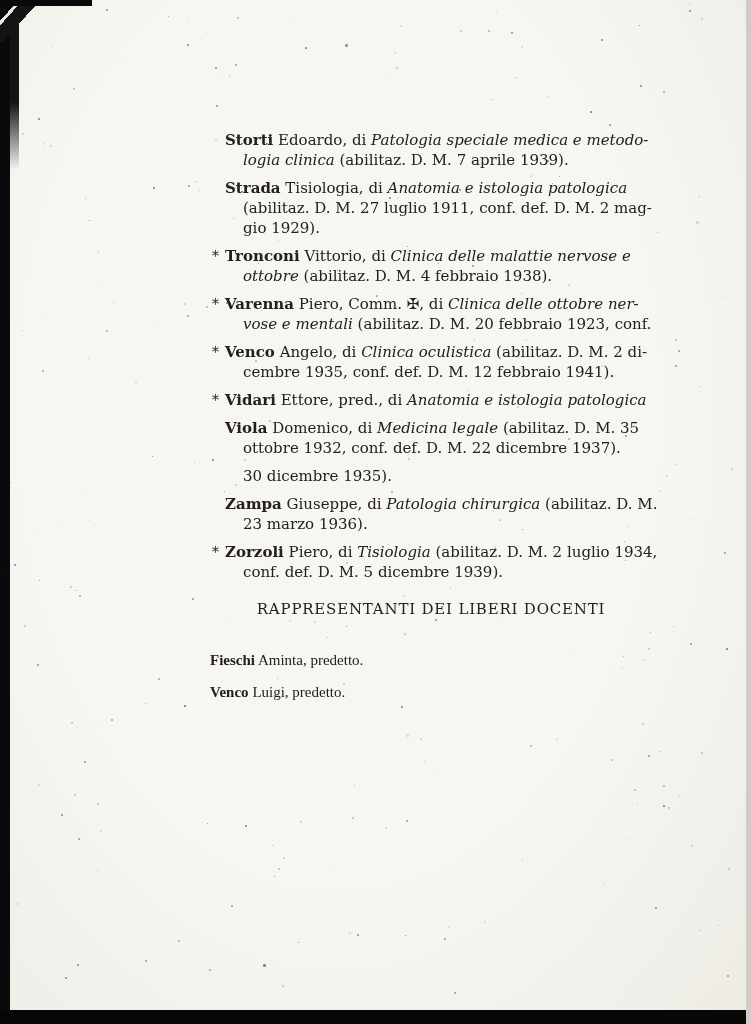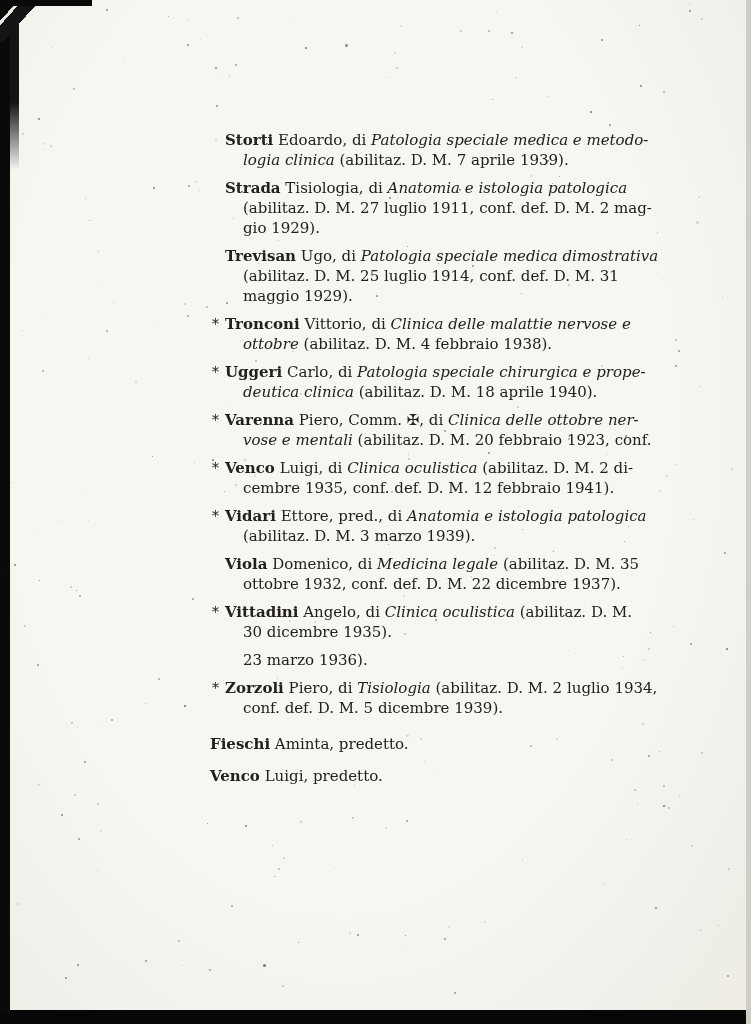--- a/index.html
+++ b/index.html
@@ -25,21 +25,21 @@
   .content { position:absolute; left:210px; top:106px; width:442px; }
   .pageno  { text-align:center; font-size:14.5px; letter-spacing:1px; }
   .entries { margin-top:24px; margin-left:15px; }
   .entry   { margin-bottom:8px; }
   .line    { white-space:nowrap; font-size:15px; line-height:20px; }
   .line.cont { padding-left:18px; }
   .seg-b   { font-weight:bold; }
   .seg-i   { font-style:italic; }
   .star    { display:inline-block; width:13px; margin-left:-13px; font-size:14px; }
   .heading { text-align:center; margin-top:18px; font-size:15px; letter-spacing:0.8px; }
-  .reps    { margin-top:16px; }
+  .reps    { margin-top:32px;font-family:Liberation Serif, serif; }
   .rep     { font-size:15px; line-height:20px; margin-bottom:12px; white-space:nowrap; }
 </style>
 </head>
 <body>
 
 <div class="scan">
   <div class="edge-left"></div>
   <div class="edge-left2"></div>
   <div class="corner-tl"></div>
   <div class="edge-top"></div>
@@ -323,58 +323,49 @@
         <div class="entry">
           <div class="line first"><span class="seg-b">Storti</span><span class="seg-p"> Edoardo, di </span><span class="seg-i">Patologia speciale medica e metodo-</span></div>
           <div class="line cont"><span class="seg-i">logia clinica</span><span class="seg-p"> (abilitaz. D. M. 7 aprile 1939).</span></div>
         </div>
         <div class="entry">
           <div class="line first"><span class="seg-b">Strada</span><span class="seg-p"> Tisiologia, di </span><span class="seg-i">Anatomia e istologia patologica</span></div>
           <div class="line cont"><span class="seg-p">(abilitaz. D. M. 27 luglio 1911, conf. def. D. M. 2 mag-</span></div>
           <div class="line cont"><span class="seg-p">gio 1929).</span></div>
         </div>
         <div class="entry">
-          <div class="line first"><span class="seg-b">Trevisan</span><span class="seg-p"> Ugo, di </span><span class="seg-i">Patologia speciale medica dimostrativa</span></div>
-          <div class="line cont"><span class="seg-p">(abilitaz. D. M. 25 luglio 1914, conf. def. D. M. 31</span></div>
-          <div class="line cont"><span class="seg-p">maggio 1929).</span></div>
-        </div>
-        <div class="entry">
           <div class="line first"><span class="star">*</span><span class="seg-b">Tronconi</span><span class="seg-p"> Vittorio, di </span><span class="seg-i">Clinica delle malattie nervose e</span></div>
           <div class="line cont"><span class="seg-i">ottobre</span><span class="seg-p"> (abilitaz. D. M. 4 febbraio 1938).</span></div>
         </div>
         <div class="entry">
-          <div class="line first"><span class="star">*</span><span class="seg-b">Uggeri</span><span class="seg-p"> Carlo, di </span><span class="seg-i">Patologia speciale chirurgica e prope-</span></div>
-          <div class="line cont"><span class="seg-i">deutica clinica</span><span class="seg-p"> (abilitaz. D. M. 18 aprile 1940).</span></div>
-        </div>
-        <div class="entry">
           <div class="line first"><span class="star">*</span><span class="seg-b">Varenna</span><span class="seg-p"> Piero, Comm. ✠, di </span><span class="seg-i">Clinica delle ottobre ner-</span></div>
           <div class="line cont"><span class="seg-i">vose e mentali</span><span class="seg-p"> (abilitaz. D. M. 20 febbraio 1923, conf.</span></div>
         </div>
         <div class="entry">
-          <div class="line first"><span class="star">*</span><span class="seg-b">Venco</span><span class="seg-p"> Luigi, di </span><span class="seg-i">Clinica oculistica</span><span class="seg-p"> (abilitaz. D. M. 2 di-</span></div>
+          <div class="line first"><span class="star">*</span><span class="seg-b">Venco</span><span class="seg-p"> Angelo, di </span><span class="seg-i">Clinica oculistica</span><span class="seg-p"> (abilitaz. D. M. 2 di-</span></div>
           <div class="line cont"><span class="seg-p">cembre 1935, conf. def. D. M. 12 febbraio 1941).</span></div>
         </div>
         <div class="entry">
           <div class="line first"><span class="star">*</span><span class="seg-b">Vidari</span><span class="seg-p"> Ettore, pred., di </span><span class="seg-i">Anatomia e istologia patologica</span></div>
-          <div class="line cont"><span class="seg-p">(abilitaz. D. M. 3 marzo 1939).</span></div>
         </div>
         <div class="entry">
           <div class="line first"><span class="seg-b">Viola</span><span class="seg-p"> Domenico, di </span><span class="seg-i">Medicina legale</span><span class="seg-p"> (abilitaz. D. M. 35</span></div>
           <div class="line cont"><span class="seg-p">ottobre 1932, conf. def. D. M. 22 dicembre 1937).</span></div>
         </div>
         <div class="entry">
-          <div class="line first"><span class="star">*</span><span class="seg-b">Vittadini</span><span class="seg-p"> Angelo, di </span><span class="seg-i">Clinica oculistica</span><span class="seg-p"> (abilitaz. D. M.</span></div>
           <div class="line cont"><span class="seg-p">30 dicembre 1935).</span></div>
         </div>
         <div class="entry">
+          <div class="line first"><span class="seg-b">Zampa</span><span class="seg-p"> Giuseppe, di </span><span class="seg-i">Patologia chirurgica</span><span class="seg-p"> (abilitaz. D. M.</span></div>
           <div class="line cont"><span class="seg-p">23 marzo 1936).</span></div>
         </div>
         <div class="entry">
           <div class="line first"><span class="star">*</span><span class="seg-b">Zorzoli</span><span class="seg-p"> Piero, di </span><span class="seg-i">Tisiologia</span><span class="seg-p"> (abilitaz. D. M. 2 luglio 1934,</span></div>
           <div class="line cont"><span class="seg-p">conf. def. D. M. 5 dicembre 1939).</span></div>
         </div>
       </div>
+    <div class="heading">RAPPRESENTANTI DEI LIBERI DOCENTI</div>
     <div class="reps" id="reps">
         <div class="rep"><span class="seg-b">Fieschi</span><span> Aminta, predetto.</span></div>
         <div class="rep"><span class="seg-b">Venco</span><span> Luigi, predetto.</span></div>
       </div>
   </div>
 </div>
 
 </body></html>

